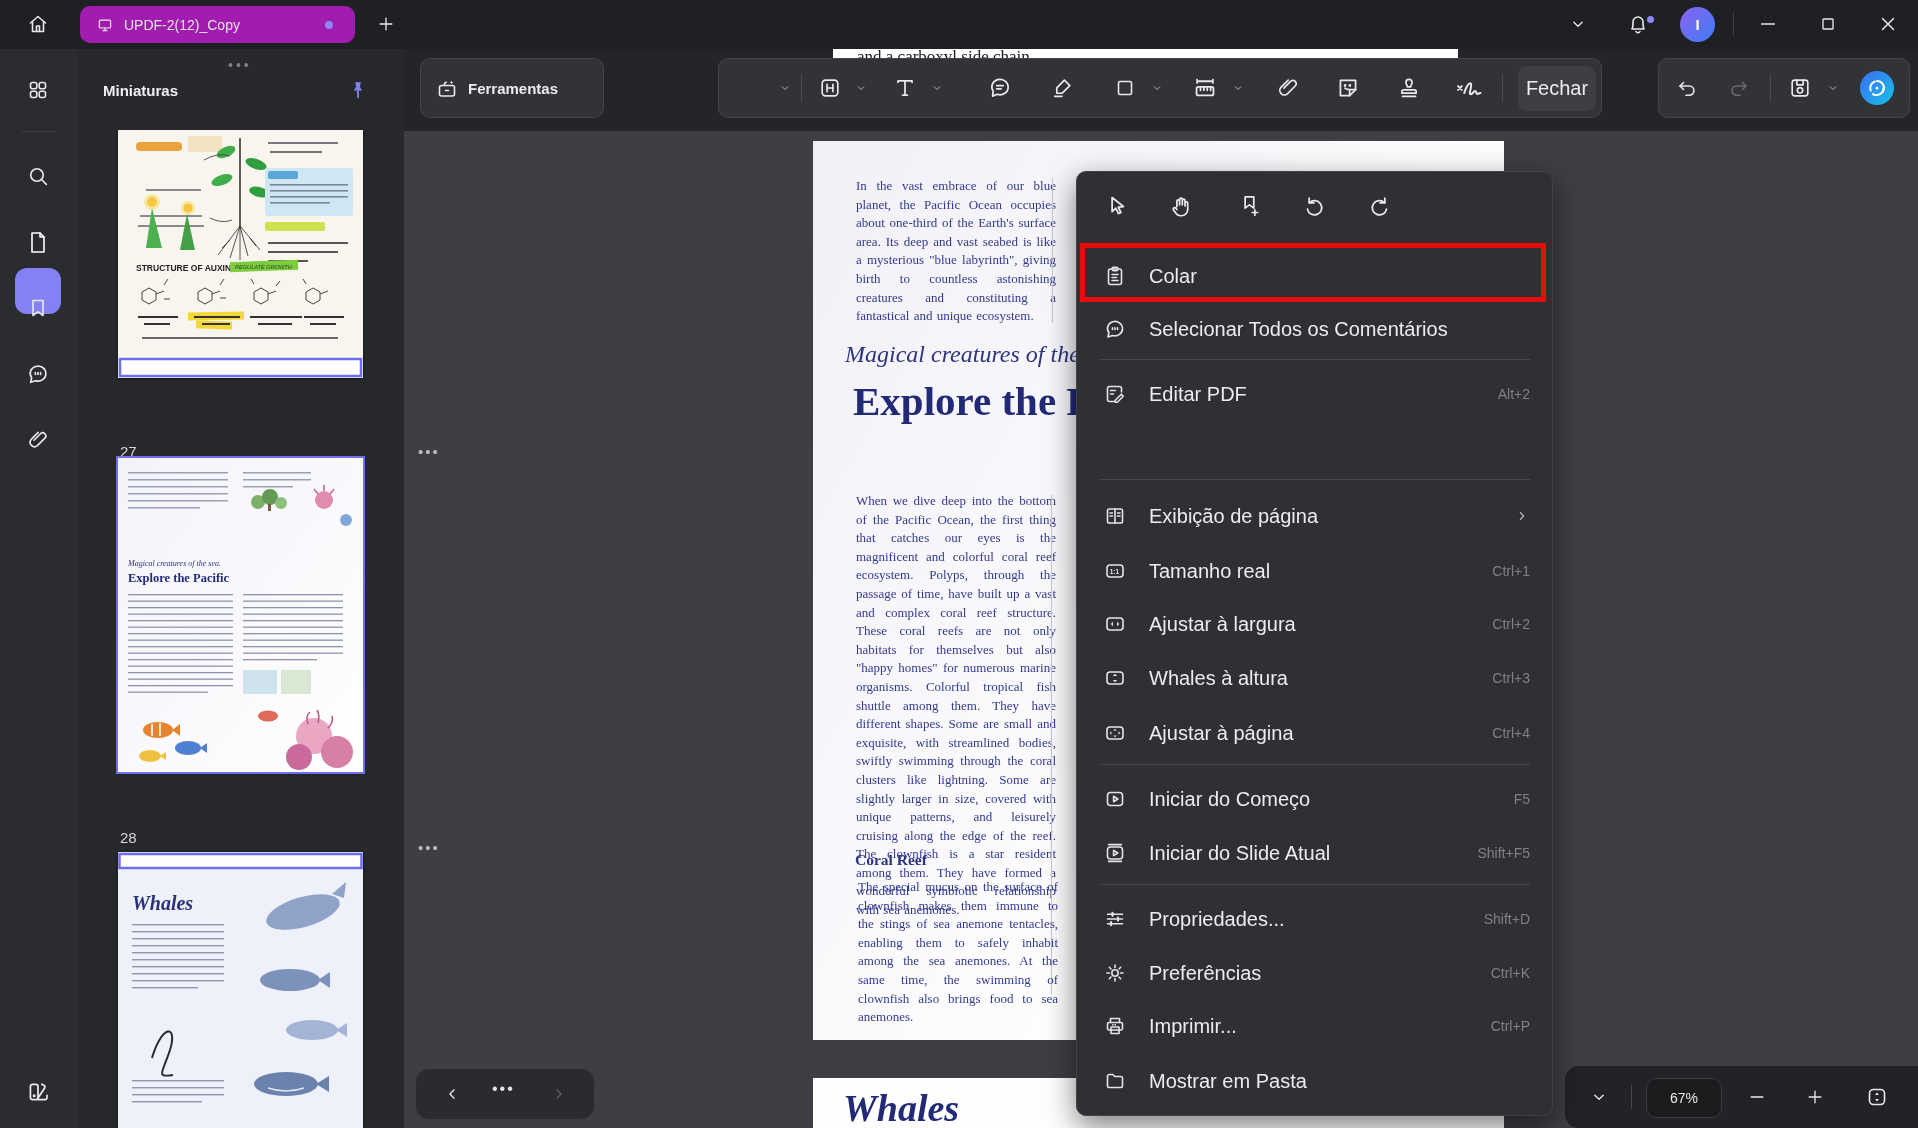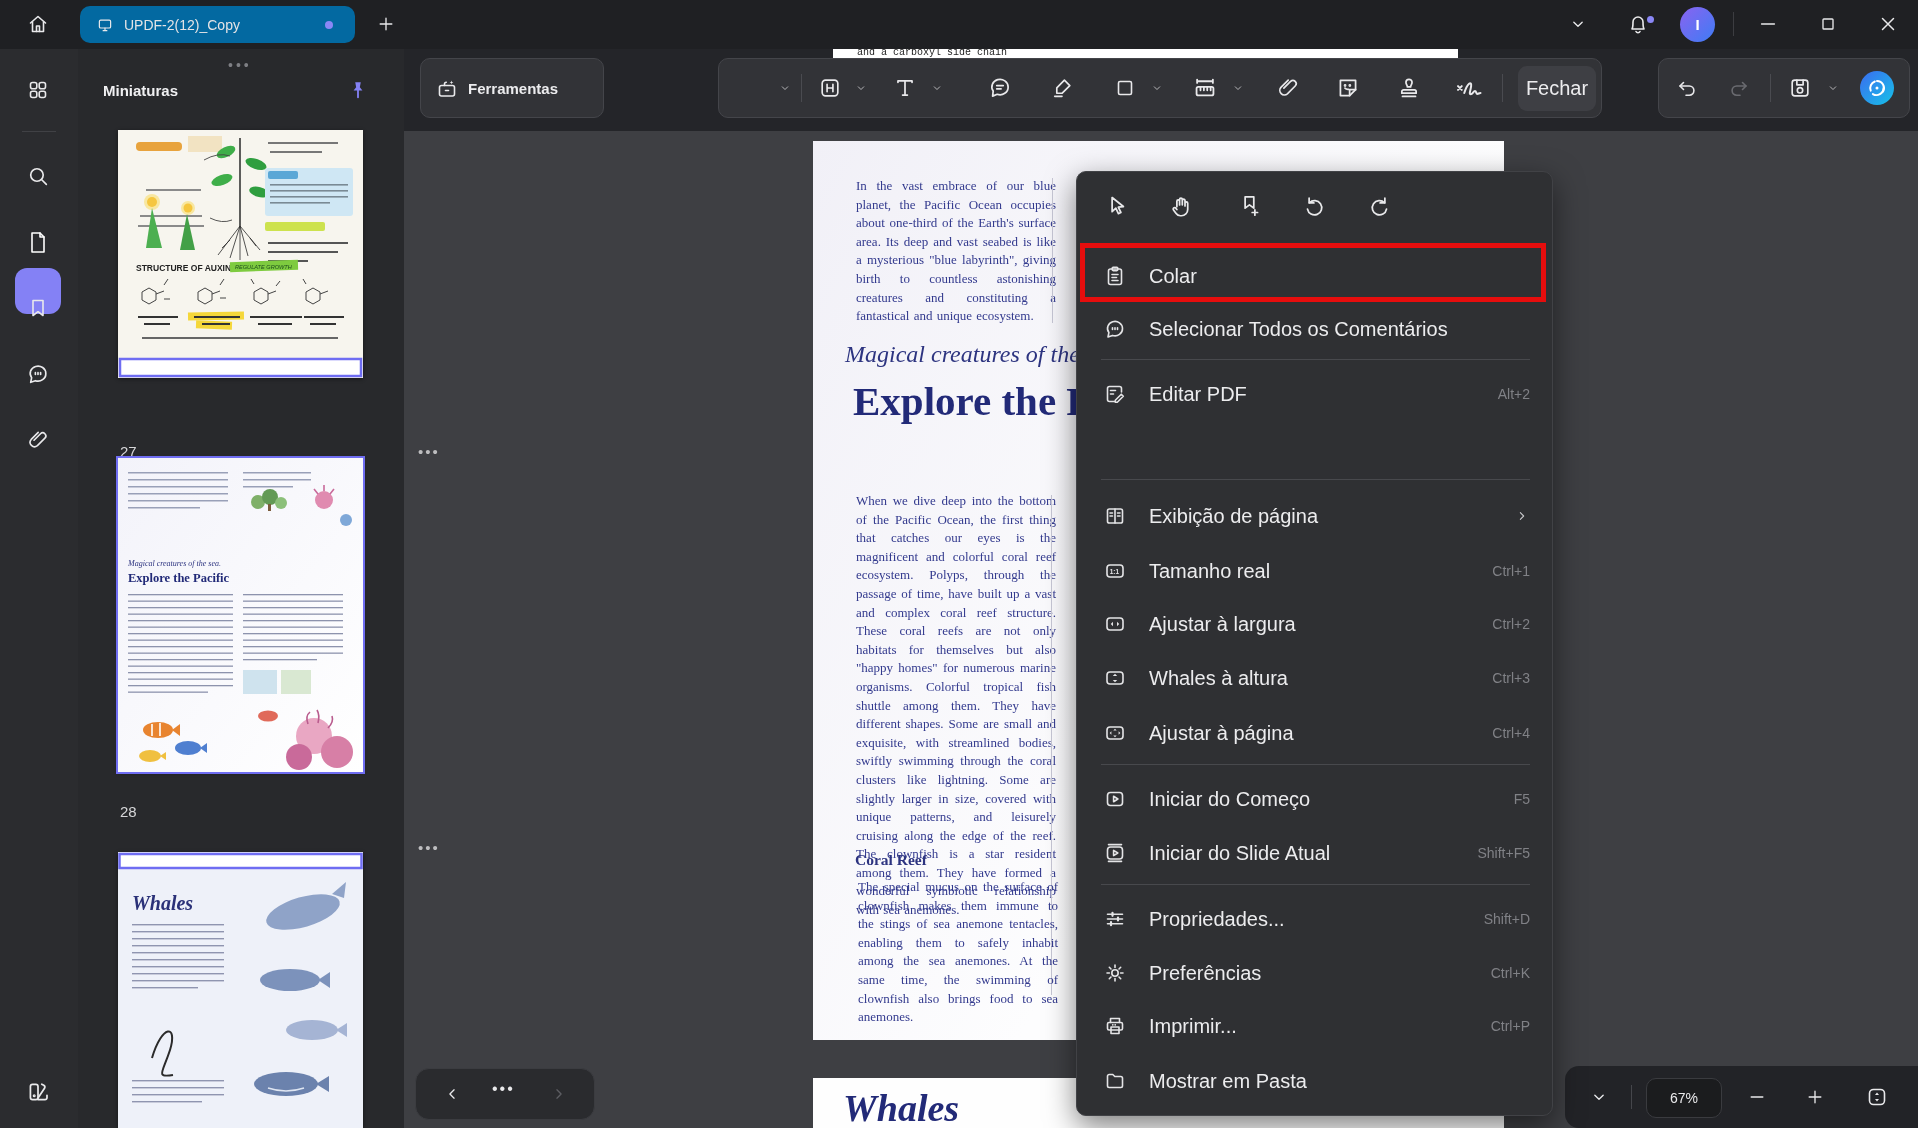--- a/index.html
+++ b/index.html
@@ -2,21 +2,21 @@
 <html><head>
 <meta charset="utf-8">
 <style>
   html,body{margin:0;padding:0;background:#151517;overflow:hidden;}
   #app{position:relative;width:1918px;height:1128px;background:#3e3f43;font-family:"Liberation Sans",sans-serif;overflow:hidden;color:#e8e8ea;}
   .abs{position:absolute;}
   svg.i{display:block;stroke:currentColor;fill:none;stroke-width:1.6;stroke-linecap:round;stroke-linejoin:round;}
   .ic{position:absolute;display:flex;align-items:center;justify-content:center;transform:translate(-50%,-50%);color:#e9e9eb;}
   
   #titlebar{left:0;top:0;width:1918px;height:49px;background:#1f2023;}
-  #tab{left:80px;top:6px;width:275px;height:37px;background:#0369a1;border-radius:10px;display:flex;align-items:center;color:#e4e4e6;}
+  #tab{left:80px;top:6px;width:275px;height:37px;background:#a21caf;border-radius:10px;display:flex;align-items:center;color:#e4e4e6;}
   #tab .t{font-size:14px;margin-left:10px;}
   #tab .dot{width:8px;height:8px;border-radius:50%;background:#8a87f6;margin-left:auto;margin-right:22px;}
   #avatar{left:1680px;top:7px;width:35px;height:35px;border-radius:50%;background:linear-gradient(135deg,#8a63f0,#3e7cf5);display:flex;align-items:center;justify-content:center;font-size:15px;font-weight:bold;color:#fff;}
   .belldot{position:absolute;width:7px;height:7px;border-radius:50%;background:#8a87f6;left:21px;top:4px;}
   
   #rail{left:0;top:49px;width:78px;height:1079px;background:#2b2c2f;}
   #rail .active{position:absolute;left:15px;top:219px;width:46px;height:46px;border-radius:12px;background:#8481f5;}
   
   #panel{left:78px;top:49px;width:326px;height:1079px;background:#28292c;}
   #panel .hdr{position:absolute;left:25px;top:33px;font-size:15px;font-weight:bold;color:#f0f0f2;}
@@ -30,21 +30,21 @@
   #selTool{position:absolute;left:728px;top:68px;width:42px;height:41px;border-radius:9px;background:#8481f5;display:flex;align-items:center;justify-content:center;color:#fff;}
   #fecharBtn{position:absolute;left:1518px;top:66px;width:78px;height:45px;background:#3e3f44;border-radius:9px;display:flex;align-items:center;justify-content:center;font-size:20px;color:#ececee;}
   #aiBtn{position:absolute;left:1860px;top:71px;width:34px;height:34px;border-radius:50%;background:linear-gradient(135deg,#3b6cf0,#16c2e8);display:flex;align-items:center;justify-content:center;color:#fff;}
   
   #page1{left:813px;top:141px;width:691px;height:899px;background:linear-gradient(120deg,#f1f0f7 0%,#fdfdfe 60%);}
   #page2{left:813px;top:1078px;width:691px;height:50px;background:#fefefe;}
   .serif{font-family:"Liberation Serif","DejaVu Serif",serif;color:#333a8e;}
   .para{position:absolute;width:200px;font-size:13px;line-height:18.6px;text-align:justify;word-spacing:1px;}
   .vrule{position:absolute;width:1px;background:#c6c6d4;}
   #sliver{left:833px;top:49px;width:625px;height:12px;background:#fff;overflow:hidden;z-index:30;}
-  #sliver .txt{position:absolute;left:24px;top:-2px;font-size:10px;color:#1c1c1c;font-family:Liberation Mono, monospace;}
+  #sliver .txt{position:absolute;left:24px;top:-2px;font-size:17px;color:#1c1c1c;font-family:Liberation Serif, serif;}
   #sliver .line{position:absolute;left:12px;top:9px;width:143px;height:2px;background:#111;}
   
   #menu{left:1076px;top:171px;width:477px;height:945px;background:#2f3033;border:1px solid #414246;border-radius:10px;box-shadow:0 10px 30px rgba(0,0,0,.5);z-index:50;box-sizing:border-box;}
   .mi{position:absolute;left:0;width:477px;height:44px;display:flex;align-items:center;}
   .mi .lbl{position:absolute;left:72px;font-size:20px;color:#ececee;white-space:nowrap;}
   .mi .sc{position:absolute;right:24px;font-size:14px;color:#808186;}
   .mi .mic{position:absolute;left:26px;width:24px;height:24px;color:#e4e4e6;}
   .mdiv{position:absolute;left:24px;width:429px;height:1px;background:#48494d;}
   #redbox{left:1080px;top:243px;width:466px;height:59px;border:5px solid #e60d0d;box-sizing:border-box;z-index:60;}
   
@@ -502,21 +502,21 @@
           <polygon points="82,290 89,285 89,295" fill="#4f7fd0"></polygon>
       <ellipse cx="32" cy="298" rx="11" ry="6" fill="#f0c040"></ellipse>
           <polygon points="42,298 48,294 48,302" fill="#f0c040"></polygon>
       <ellipse cx="150" cy="258" rx="10" ry="5.5" fill="#e06a5a"></ellipse>
       <circle cx="196" cy="278" r="18" fill="#e9a7c3"></circle>
           <circle cx="219" cy="294" r="16" fill="#d77fa6"></circle>
           <circle cx="181" cy="299" r="13" fill="#c96a9a"></circle>
       <path d="M190 266 q-3-8 2-12 M200 265 q2-8 -1-13 M210 270 q6-6 4-12" stroke="#b95c8e" stroke-width="1.6" fill="none"></path>
     </svg>
   </div>
-  <div class="tlabel" style="top:754px">28</div>
+  <div class="tlabel" style="top:780px">28</div>
   <div class="tdots" style="left:340px;top:790px">•••</div>
 
   <div class="thumb" style="top:803px;height:276px">
     <svg width="245" height="276" viewBox="0 0 245 276">
       <rect width="245" height="276" fill="#eef1f9"></rect>
       <rect x="1.5" y="2" width="242" height="14" fill="#ffffff" stroke="#6f6df2" stroke-width="2.5"></rect>
       <text x="14" y="58" font-size="20" font-style="italic" font-weight="bold" fill="#2a3178" font-family="Liberation Serif,serif">Whales</text>
       <g fill="#8f95b0">
         <rect x="14" y="72" width="92" height="1.4"></rect>
             <rect x="14" y="79" width="92" height="1.4"></rect>

